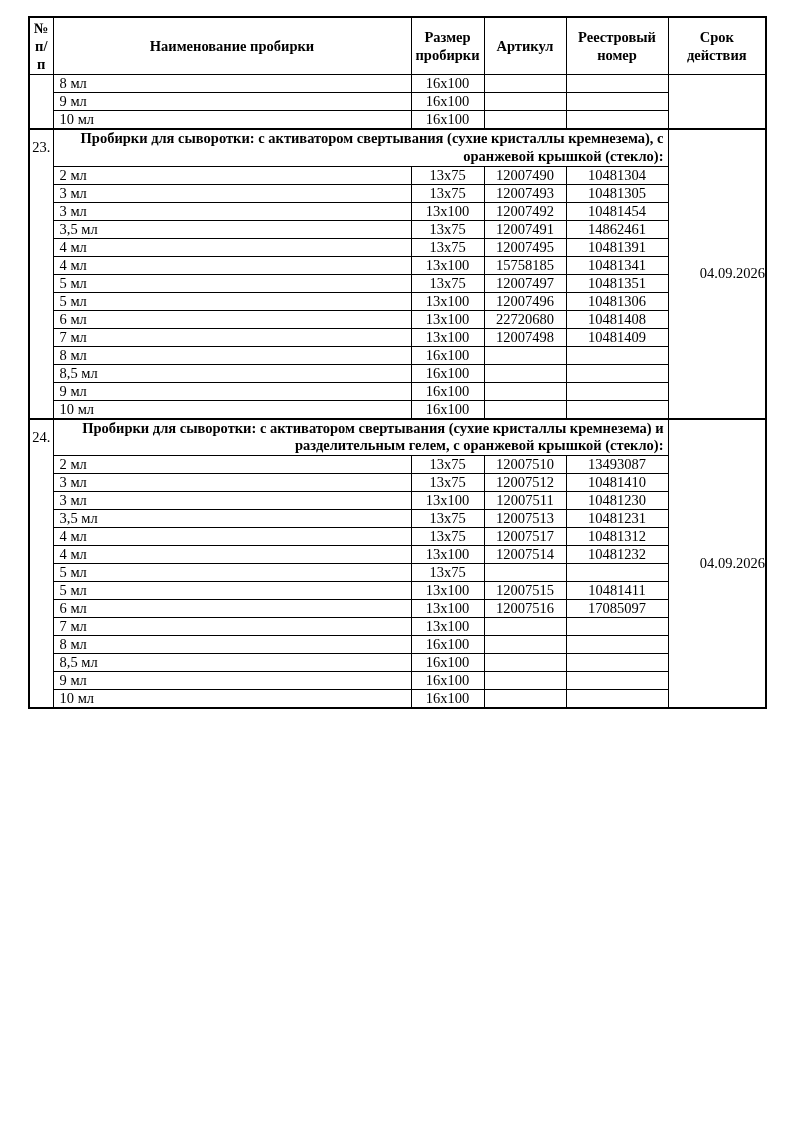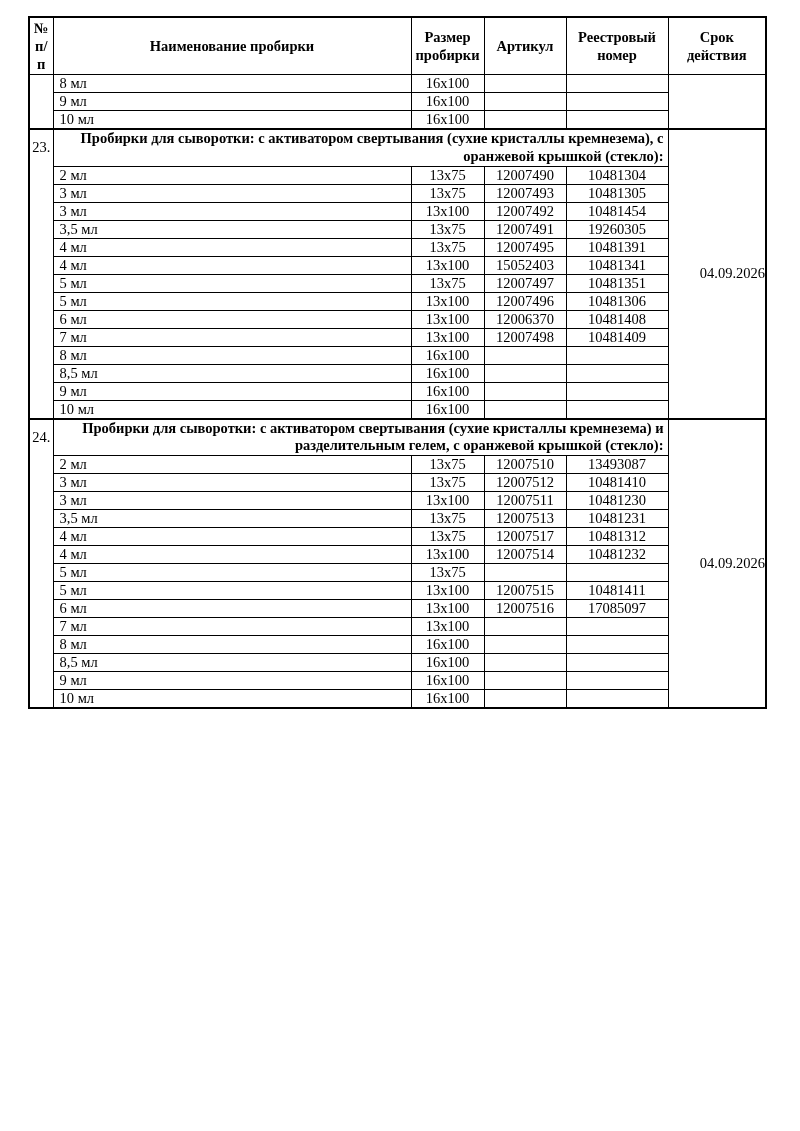--- a/index.html
+++ b/index.html
@@ -140,50 +140,50 @@
         <tr class="data-row">
       <td class="cell-name">3 мл</td>
       <td class="cell-size">13x100</td>
       <td class="cell-article">12007492</td>
       <td class="cell-registry">10481454</td>
     </tr>
         <tr class="data-row">
       <td class="cell-name">3,5 мл</td>
       <td class="cell-size">13x75</td>
       <td class="cell-article">12007491</td>
-      <td class="cell-registry">19260305</td>
+      <td class="cell-registry">14862461</td>
     </tr>
         <tr class="data-row">
       <td class="cell-name">4 мл</td>
       <td class="cell-size">13x75</td>
       <td class="cell-article">12007495</td>
       <td class="cell-registry">10481391</td>
     </tr>
         <tr class="data-row">
       <td class="cell-name">4 мл</td>
       <td class="cell-size">13x100</td>
-      <td class="cell-article">15052403</td>
+      <td class="cell-article">15758185</td>
       <td class="cell-registry">10481341</td>
     </tr>
         <tr class="data-row">
       <td class="cell-name">5 мл</td>
       <td class="cell-size">13x75</td>
       <td class="cell-article">12007497</td>
       <td class="cell-registry">10481351</td>
     </tr>
         <tr class="data-row">
       <td class="cell-name">5 мл</td>
       <td class="cell-size">13x100</td>
       <td class="cell-article">12007496</td>
       <td class="cell-registry">10481306</td>
     </tr>
         <tr class="data-row">
       <td class="cell-name">6 мл</td>
       <td class="cell-size">13x100</td>
-      <td class="cell-article">12006370</td>
+      <td class="cell-article">22720680</td>
       <td class="cell-registry">10481408</td>
     </tr>
         <tr class="data-row">
       <td class="cell-name">7 мл</td>
       <td class="cell-size">13x100</td>
       <td class="cell-article">12007498</td>
       <td class="cell-registry">10481409</td>
     </tr>
         <tr class="data-row">
       <td class="cell-name">8 мл</td>

